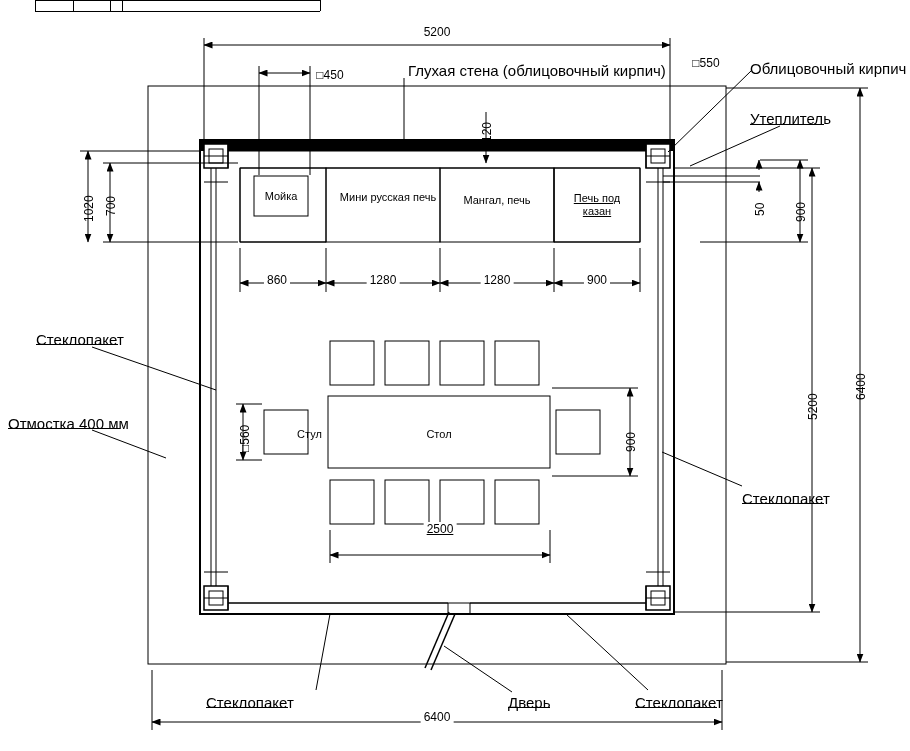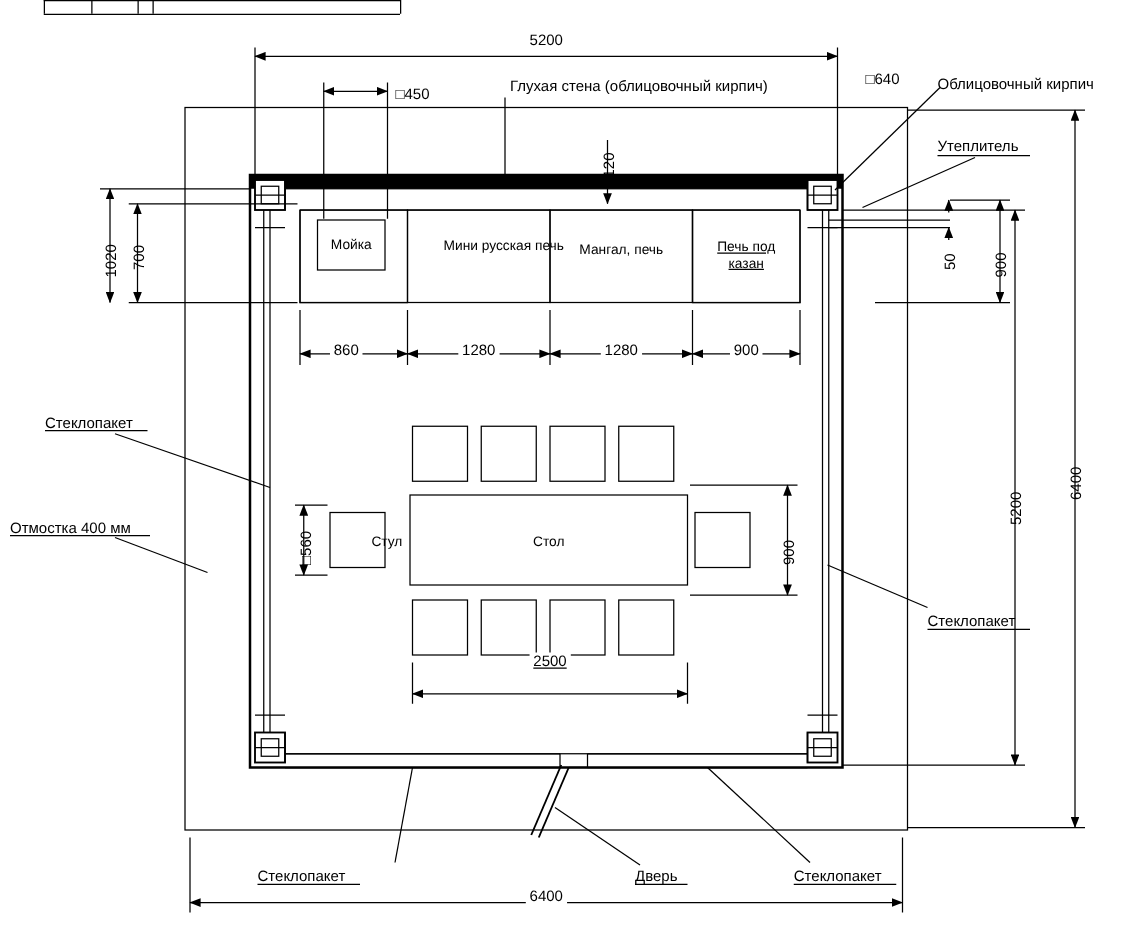--- a/index.html
+++ b/index.html
@@ -9,21 +9,21 @@
     font-family:"Liberation Sans", sans-serif;
     color:#000;
     overflow:hidden;
   }
   #sheet{position:relative;width:821px;height:751px;}
   .ln{position:absolute;background:#000;}
   .h{height:1px;}
   .v{width:1px;}
   .dim{position:absolute;font-size:12px;white-space:nowrap;transform:translateX(-50%);background:#fff;padding:0 3px;}
   .dimv{position:absolute;font-size:12px;white-space:nowrap;transform-origin:0 0;}
-  .note{position:absolute;font-size:12px;white-space:nowrap;}
+  .note{position:absolute;font-size:15px;white-space:nowrap;}
   .itemtxt{position:absolute;font-size:11px;white-space:nowrap;transform:translate(-50%,-50%);}
   .itemtxt2{position:absolute;font-size:11px;text-align:center;line-height:13px;transform:translate(-50%,-50%);text-decoration:underline;}
   svg{position:absolute;left:0;top:0;overflow:visible;}
 </style>
 </head>
 <body>
 
 <div id="sheet">
 
   <div class="ln h" style="left:35px;top:0px;width:285px;height:1px;"></div>
@@ -190,21 +190,21 @@
   <div class="ln h" style="left:36px;top:344px;width:82px;"></div>
   <div class="ln h" style="left:8px;top:428px;width:112px;"></div>
   <div class="ln h" style="left:742px;top:503px;width:82px;"></div>
   <div class="ln h" style="left:206px;top:707px;width:82px;"></div>
   <div class="ln h" style="left:508px;top:707px;width:42px;"></div>
   <div class="ln h" style="left:635px;top:707px;width:82px;"></div>
   <div class="ln h" style="left:750px;top:124px;width:74px;"></div>
 
   <div class="dim" style="left:437px;top:25px;">5200</div>
   <div class="dim" style="left:330px;top:68px;">□450</div>
-  <div class="dim" style="left:706px;top:56px;">□640</div>
+  <div class="dim" style="left:706px;top:56px;">□550</div>
 
   <div class="dimv" style="left:480px;top:142px;transform:rotate(-90deg);">120</div>
 
   <div class="dim" style="left:277px;top:273px;">860</div>
   <div class="dim" style="left:383px;top:273px;">1280</div>
   <div class="dim" style="left:497px;top:273px;">1280</div>
   <div class="dim" style="left:597px;top:273px;">900</div>
 
   <div class="dimv" style="left:82px;top:222px;transform:rotate(-90deg);">1020</div>
   <div class="dimv" style="left:104px;top:216px;transform:rotate(-90deg);">700</div>
@@ -215,21 +215,21 @@
   <div class="dimv" style="left:806px;top:420px;transform:rotate(-90deg);">5200</div>
   <div class="dimv" style="left:854px;top:400px;transform:rotate(-90deg);">6400</div>
 
   <div class="dim" style="left:437px;top:710px;">6400</div>
 
   <div class="dimv" style="left:238px;top:452px;transform:rotate(-90deg);">□560</div>
   <div class="dim" style="left:440px;top:522px;text-decoration:underline;">2500</div>
   <div class="dimv" style="left:624px;top:452px;transform:rotate(-90deg);">900</div>
 
   <div class="itemtxt" style="left:281px;top:196px;">Мойка</div>
-  <div class="itemtxt" style="left:391px;top:197px;padding-left:24px;">Мини русская печь</div>
+  <div class="itemtxt" style="left:376px;top:197px;padding-left:24px;">Мини русская печь</div>
   <div class="itemtxt" style="left:497px;top:200px;">Мангал, печь</div>
   <div class="itemtxt2" style="left:597px;top:205px;text-align:center;">
     <div>Печь под</div>
     <div>казан</div>
   </div>
   <div class="itemtxt" style="left:439px;top:434px;">Стол</div>
   <div class="itemtxt" style="left:286px;top:434px;padding-left:47px;">Стул</div>
 
   <div class="note" style="left:408px;top:62px;">Глухая стена (облицовочный кирпич)</div>
   <div class="note" style="left:750px;top:60px;">Облицовочный кирпич</div>

